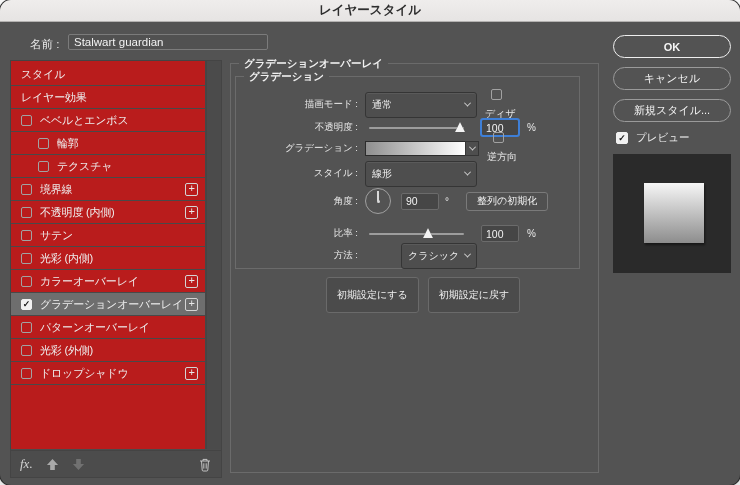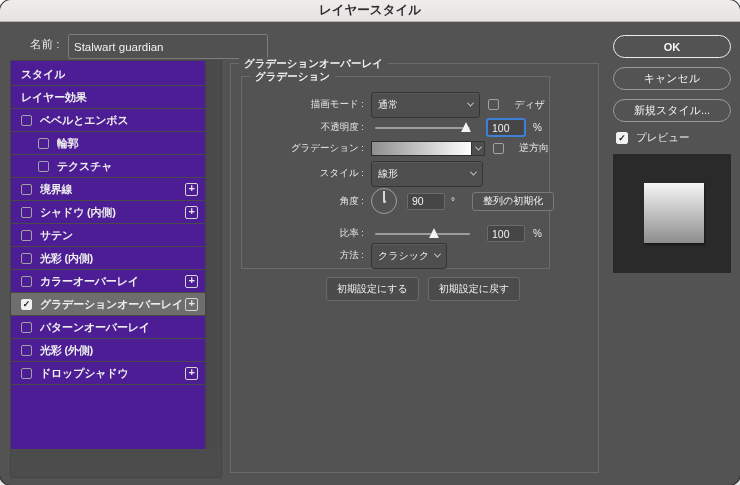--- a/index.html
+++ b/index.html
@@ -14,33 +14,33 @@
   .titlebar {
     position:absolute; left:0; top:0; right:0; height:22px;
     background:linear-gradient(#efedec,#e6e4e3);
     border-bottom:1px solid #b3b1b0;
     display:flex; align-items:center; justify-content:center;
     font-size:12.5px; font-weight:bold; color:#2e2e2e;
   }
   
   .name-label { position:absolute; left:30px; top:37px; font-size:11.5px; color:#e9e9e9; }
   .name-input {
-    position:absolute; left:68px; top:34px; width:200px; height:25px;
+    position:absolute; left:68px; top:34px; width:200px; height:16px;
     background:#515151; border:1px solid #7b7b7b; border-radius:2px;
     color:#f2f2f2; font-size:11.5px; padding:0 5px;
     font-family:"Liberation Sans", sans-serif;
   }
   
   .sidebar {
     position:absolute; left:10px; top:60px; width:212px; height:418px;
     background:#4c4c4c; border:1px solid #444444;
   }
   .side-list {
     position:absolute; left:0; top:0; width:195px; bottom:28px;
-    background:#4c1d95; border-right:1px solid #464646; padding-top:2px; overflow:hidden;font-weight:bold;
+    background:#b91c1c; border-right:1px solid #464646; padding-top:2px; overflow:hidden;
   }
   .side-scroll {
     position:absolute; right:0; top:0; width:15px; bottom:28px;
     background:#4b4b4b; border-left:1px solid #454545;
   }
   .srow {
     height:23px; border-bottom:1px solid #494949;
     display:flex; align-items:center; padding:0 7px 0 10px;
     font-size:11px; letter-spacing:-0.2px; color:#eeeeee; cursor:default;
   }
@@ -65,48 +65,48 @@
     background:#4c4c4c; border-top:1px solid #444444;
     display:flex; align-items:center; padding:0 9px; gap:13px;
   }
   .fx { font-family:"Liberation Serif", serif; font-style:italic; font-size:13px; color:#d2d2d2; }
   .fx::after { content:"."; }
   .icon-btn { display:flex; align-items:center; }
   .trash { margin-left:auto; }
   
   .gbox { position:absolute; border:1px solid #6b6b6b; }
   .gbox-outer { left:230px; top:63px; width:369px; height:410px; }
-  .gbox-inner { left:10px; top:12px; width:309px; height:193px; }
+  .gbox-inner { left:4px; top:12px; width:345px; height:193px; }
   .legend {
     position:absolute; top:-7px; background:#535353; padding:0 5px;
     font-size:10.5px; color:#f1f1f1; white-space:nowrap;
   }
   .legend-outer { left:8px; font-weight:bold; }
   .legend-inner { left:8px; font-weight:bold; }
   
   .prow { position:absolute; left:0; right:4px; display:flex; align-items:center; height:17px; }
   .plabel {
     flex:0 0 74px; width:74px; text-align:right; margin-right:7px;
     font-size:9.5px; color:#e9e9e9; white-space:nowrap;margin-left:48px;
   }
   .dropdown {
     width:112px; height:17px; background:#4e4e4e;
     border:1px solid #353535; border-radius:3px;
     box-shadow:inset 0 1px 0 rgba(255,255,255,.07);
     display:flex; align-items:center; padding:12px 6px;
     font-size:10px; color:#f2f2f2; white-space:nowrap;
   }
   .dropdown .chv { margin-left:auto; }
-  .dropdown.compact { width:auto; min-width:62px; gap:6px; }
+  .dropdown.compact { width:auto; min-width:62px; gap:6px;margin-left:36px; }
   .chv {
     width:5px; height:5px; flex:0 0 auto;
     border-right:1.4px solid #d2d2d2; border-bottom:1.4px solid #d2d2d2;
     transform:rotate(45deg) translate(-1px,-1px);
   }
-  .cbgroup { display:flex; align-items:center; margin-left:8px; font-size:10px; color:#e9e9e9; gap:7px; white-space:nowrap; }
+  .cbgroup { display:flex; align-items:center; margin-left:8px; font-size:10px; color:#e9e9e9; gap:7px; white-space:nowrap;flex-direction:column; }
   .slider { position:relative; width:95px; height:17px; margin-left:4px; flex:0 0 auto; }
   .track { position:absolute; left:0; right:0; top:8px; height:2px; background:#9d9d9d; border-radius:1px; }
   .thumb {
     position:absolute; top:3px; width:0; height:0;
     border-left:5.5px solid transparent; border-right:5.5px solid transparent;
     border-bottom:10px solid #f4f4f4;
     filter:drop-shadow(0 0 0.5px #222);
   }
   .thumb.at-end { left:100%; margin-left:-9px; }
   .thumb.at-63 { left:63%; margin-left:-6px; }
@@ -130,21 +130,21 @@
     position:relative; width:26px; height:26px; border:1.5px solid #a0a0a0;
     border-radius:50%; flex:0 0 auto;
   }
   .dial .needle { position:absolute; left:50%; top:2px; bottom:50%; width:1.5px; margin-left:-0.75px; background:#d8d8d8; }
   .dial .dot { position:absolute; left:50%; top:50%; width:3px; height:3px; margin:-1.5px 0 0 -1.5px; background:#d8d8d8; border-radius:50%; }
   .panel-btn {
     height:19px; padding:0 10px; background:#505050; border:1px solid #7a7a7a; border-radius:3px;
     color:#f2f2f2; font-size:10px; font-family:"Liberation Sans", sans-serif; white-space:nowrap;
   }
   .defaults-row { position:absolute; left:95px; top:213px; display:flex; gap:9px; }
-  .defaults-row .panel-btn { height:24px; background:#4b4b4b; border-color:#6a6a6a; }
+  .defaults-row .panel-btn { height:36px; background:#4b4b4b; border-color:#6a6a6a; }
   
   .pill {
     position:absolute; left:613px; width:118px; height:23px; border-radius:12px;
     background:transparent; color:#f5f5f5; font-size:11px;
     display:flex; align-items:center; justify-content:center;
     border:1.5px solid #9a9a9a; font-family:"Liberation Sans", sans-serif;
   }
   .pill.ok { top:35px; border-color:#eeeeee; font-weight:bold; }
   .pill.cancel { top:67px; }
   .pill.newstyle { top:99px; }
@@ -189,21 +189,21 @@
         <span class="cb"></span>
         <span class="slab">テクスチャ</span>
       </div>
       <div class="srow">
         <span class="cb"></span>
         <span class="slab">境界線</span>
         <span class="plus"></span>
       </div>
       <div class="srow">
         <span class="cb"></span>
-        <span class="slab">シャドウ (内側)</span>
+        <span class="slab">不透明度 (内側)</span>
         <span class="plus"></span>
       </div>
       <div class="srow">
         <span class="cb"></span>
         <span class="slab">サテン</span>
       </div>
       <div class="srow">
         <span class="cb"></span>
         <span class="slab">光彩 (内側)</span>
       </div>
@@ -225,20 +225,38 @@
         <span class="cb"></span>
         <span class="slab">光彩 (外側)</span>
       </div>
       <div class="srow">
         <span class="cb"></span>
         <span class="slab">ドロップシャドウ</span>
         <span class="plus"></span>
       </div>
     </div>
     <div class="side-scroll"></div>
+    <div class="side-footer">
+      <span class="fx">fx</span>
+      <span class="icon-btn">
+        <svg width="13" height="13" viewBox="0 0 14 14">
+            <path d="M7 1 L13 7.5 H9.5 V13 H4.5 V7.5 H1 Z" fill="#a9a9a9"></path>
+          </svg>
+      </span>
+      <span class="icon-btn">
+        <svg width="13" height="13" viewBox="0 0 14 14">
+            <path d="M7 13 L1 6.5 H4.5 V1 H9.5 V6.5 H13 Z" fill="#717171"></path>
+          </svg>
+      </span>
+      <span class="icon-btn trash">
+        <svg width="14" height="15" viewBox="0 0 14 15">
+            <path d="M2 4 H12 M5 4 V2.4 H9 V4 M3.5 4 L4.2 13 A1.1 1.1 0 0 0 5.3 14 H8.7 A1.1 1.1 0 0 0 9.8 13 L10.5 4 M5.8 6.3 V11.6 M8.2 6.3 V11.6" stroke="#c3c3c3" stroke-width="1" fill="none"></path>
+          </svg>
+      </span>
+    </div>
   </div>
 
   <div class="gbox gbox-outer">
     <span class="legend legend-outer">グラデーションオーバーレイ</span>
 
     <div class="gbox gbox-inner">
       <span class="legend legend-inner">グラデーション</span>
 
       <div class="prow" style="top:19px;">
         <span class="plabel">描画モード :</span>

